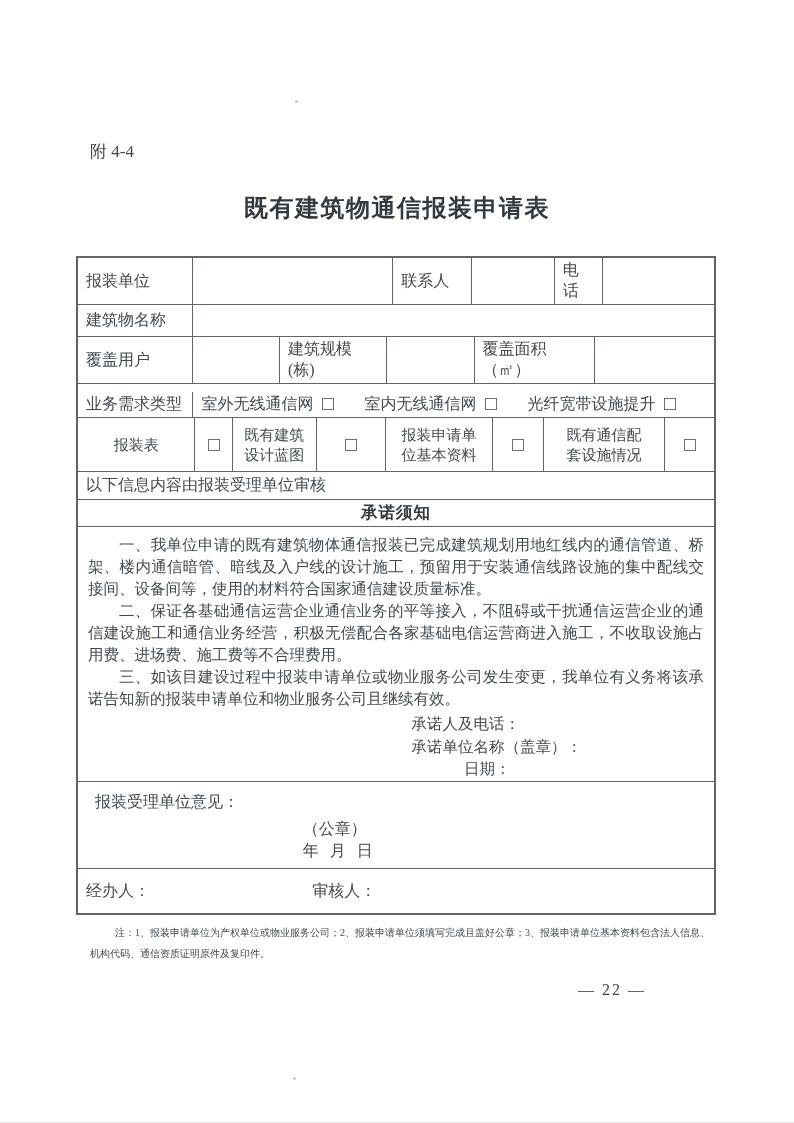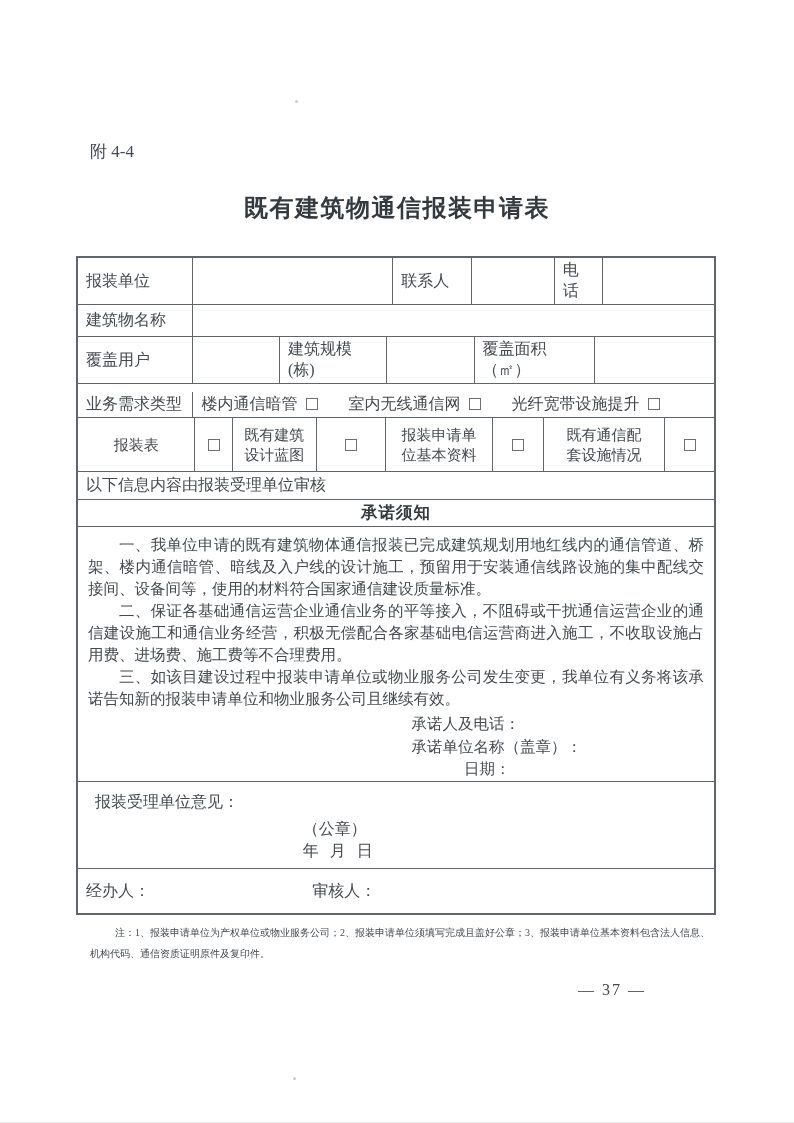--- a/index.html
+++ b/index.html
@@ -113,21 +113,21 @@
       <div class="fc" style="width:13.6%"></div>
       <div class="fc" style="width:16.8%">建筑规模(栋)</div>
       <div class="fc" style="width:13.8%"></div>
       <div class="fc" style="width:19%">覆盖面积（㎡）</div>
       <div class="fc" style="flex:1"></div>
     </div>
 
     <div class="frow h34">
       <div class="fc" style="width:18%">业务需求类型</div>
       <div class="fc" style="flex:1">
-        <span class="opt"><span>楼内通信暗管</span><span class="cb"></span></span>
+        <span class="opt"><span>室外无线通信网</span><span class="cb"></span></span>
         <span class="opt"><span>室内无线通信网</span><span class="cb"></span></span>
         <span class="opt" style="margin-right:0"><span>光纤宽带设施提升</span><span class="cb"></span></span>
       </div>
     </div>
 
     <div class="frow h54">
       <div class="fc center" style="width:18.3%">
           <span class="doc-label">报装表</span>
         </div>
       <div class="fc center" style="width:5.9%">
@@ -192,15 +192,15 @@
     <div class="frow">
       <div class="fc handlers" style="flex:1">
         <span class="op-label">经办人：</span><span>审核人：</span>
       </div>
     </div>
 
   </div>
 
   <div class="footnote">注：1、报装申请单位为产权单位或物业服务公司；2、报装申请单位须填写完成且盖好公章；3、报装申请单位基本资料包含法人信息、机构代码、通信资质证明原件及复印件。</div>
 
-  <div class="pagenum">— 37 —</div>
+  <div class="pagenum">— 22 —</div>
 
 </div>
 
 </body></html>

